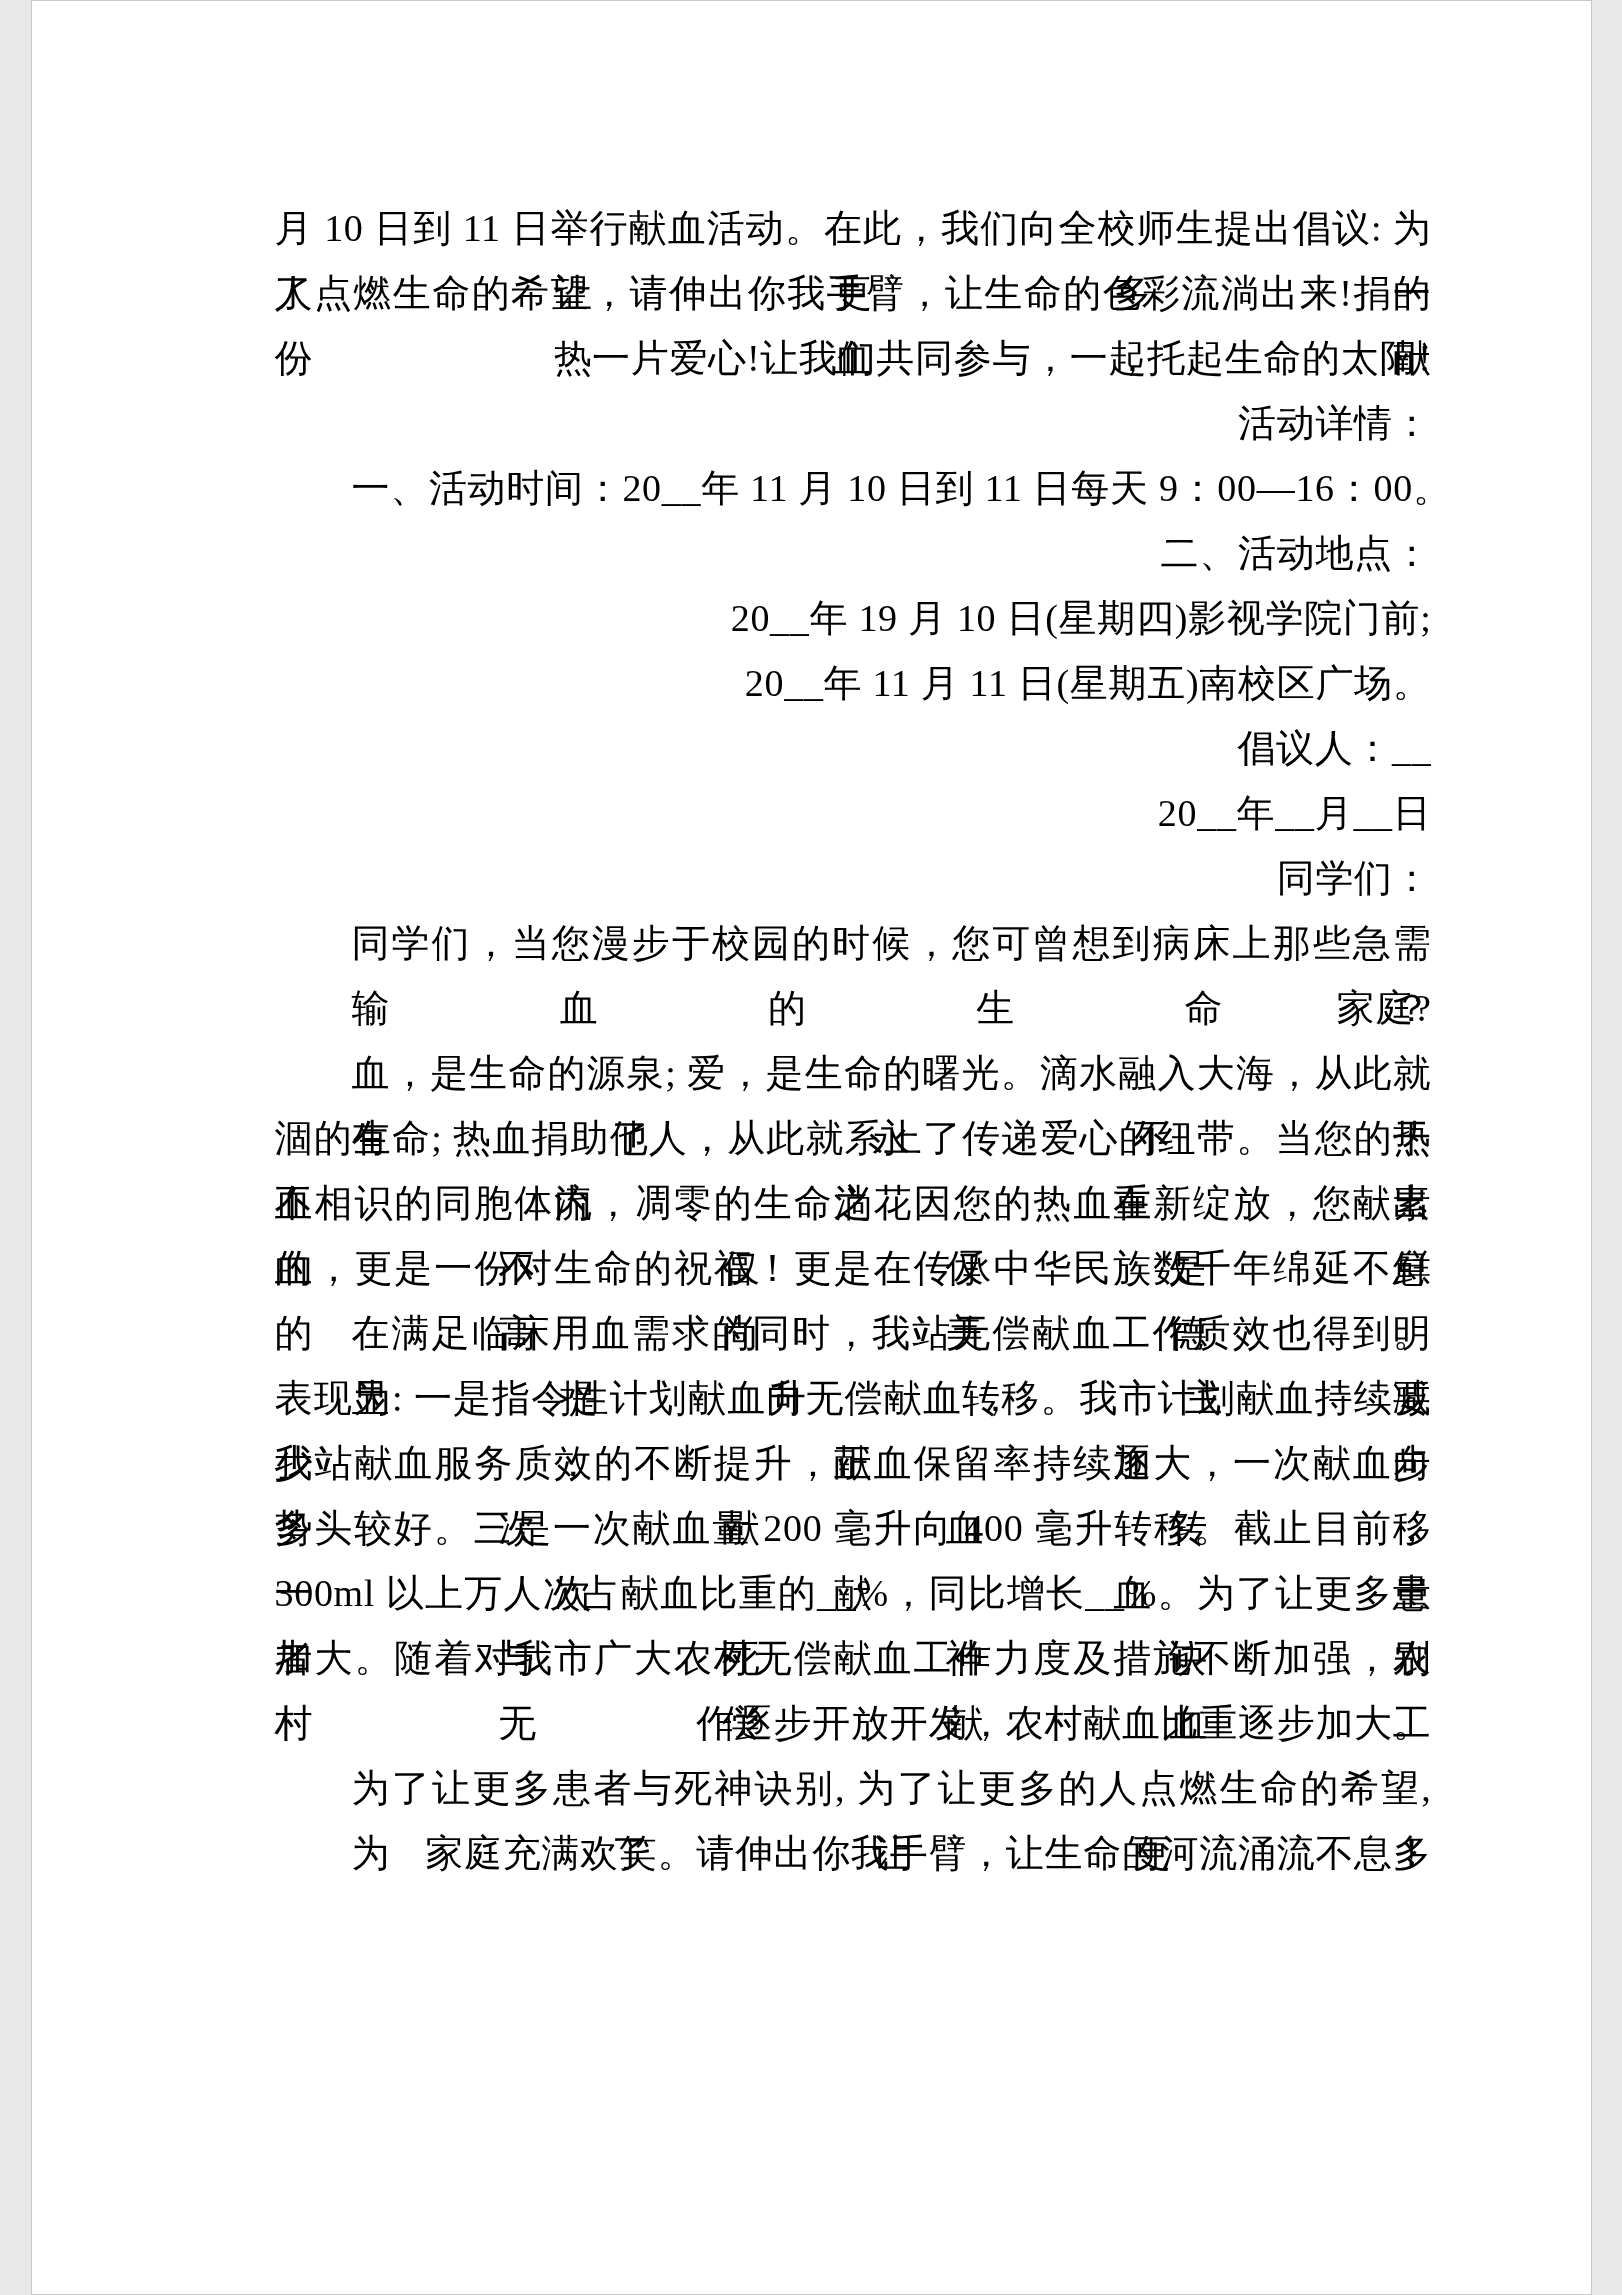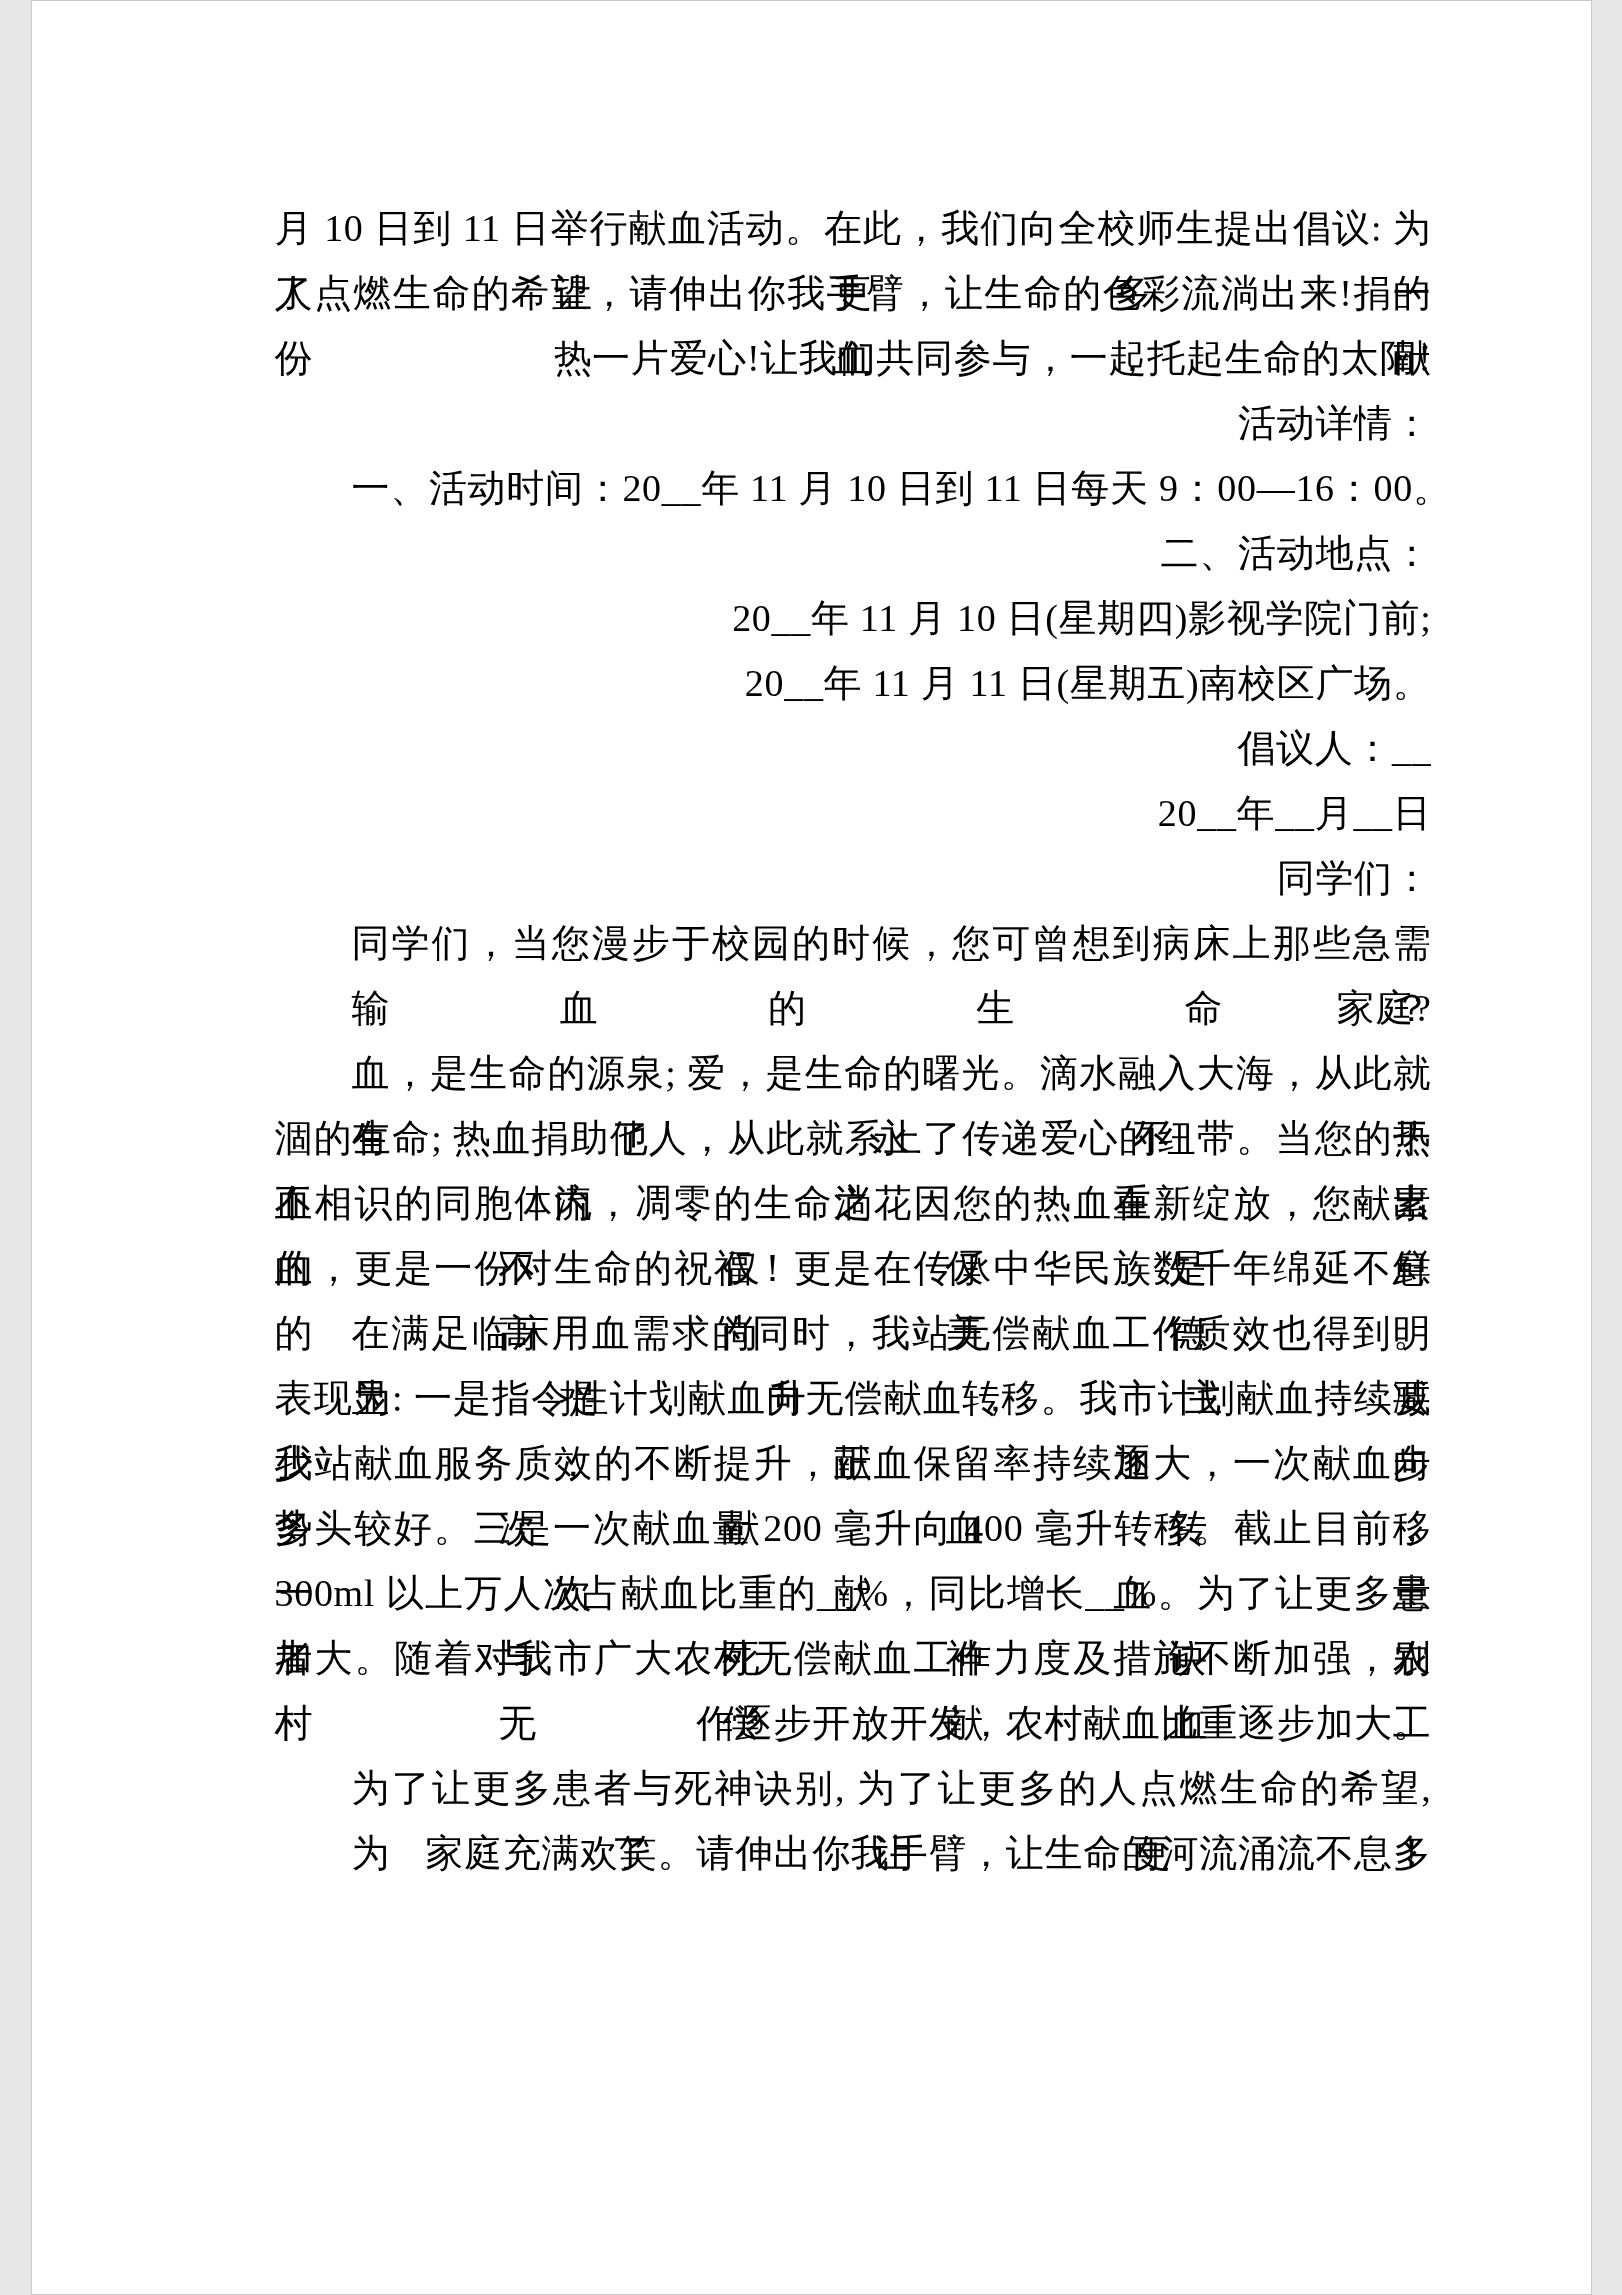--- a/index.html
+++ b/index.html
@@ -49,21 +49,21 @@
 
 <div class="page">
   <div class="text-block">
 
   <div class="line fill">月 10 日到 11 日举行献血活动。在此，我们向全校师生提出倡议: 为了让更多的</div>
       <div class="line fill">人点燃生命的希望，请伸出你我手臂，让生命的色彩流淌出来!捐一份热血，献</div>
       <div class="line">一片爱心!让我们共同参与，一起托起生命的太阳!</div>
       <div class="line indent">活动详情：</div>
       <div class="line indent">一、活动时间：20__年 11 月 10 日到 11 日每天 9：00—16：00。</div>
       <div class="line indent">二、活动地点：</div>
-      <div class="line indent">20__年 11 月 10 日(星期四)影视学院门前;</div>
+      <div class="line indent">20__年 19 月 10 日(星期四)影视学院门前;</div>
       <div class="line indent">20__年 11 月 11 日(星期五)南校区广场。</div>
       <div class="line indent">倡议人：__</div>
       <div class="line indent">20__年__月__日</div>
       <div class="line indent">同学们：</div>
       <div class="line indent fill">同学们，当您漫步于校园的时候，您可曾想到病床上那些急需输血的生命？</div>
       <div class="line">家庭?</div>
       <div class="line indent fill">血，是生命的源泉; 爱，是生命的曙光。滴水融入大海，从此就有了永不干</div>
       <div class="line fill">涸的生命; 热血捐助他人，从此就系上了传递爱心的纽带。当您的热血流淌在素</div>
       <div class="line fill">不相识的同胞体内，凋零的生命之花因您的热血重新绽放，您献出的不仅仅是鲜</div>
       <div class="line fill">血，更是一份对生命的祝福！更是在传承中华民族数千年绵延不息的高尚美德。</div>

